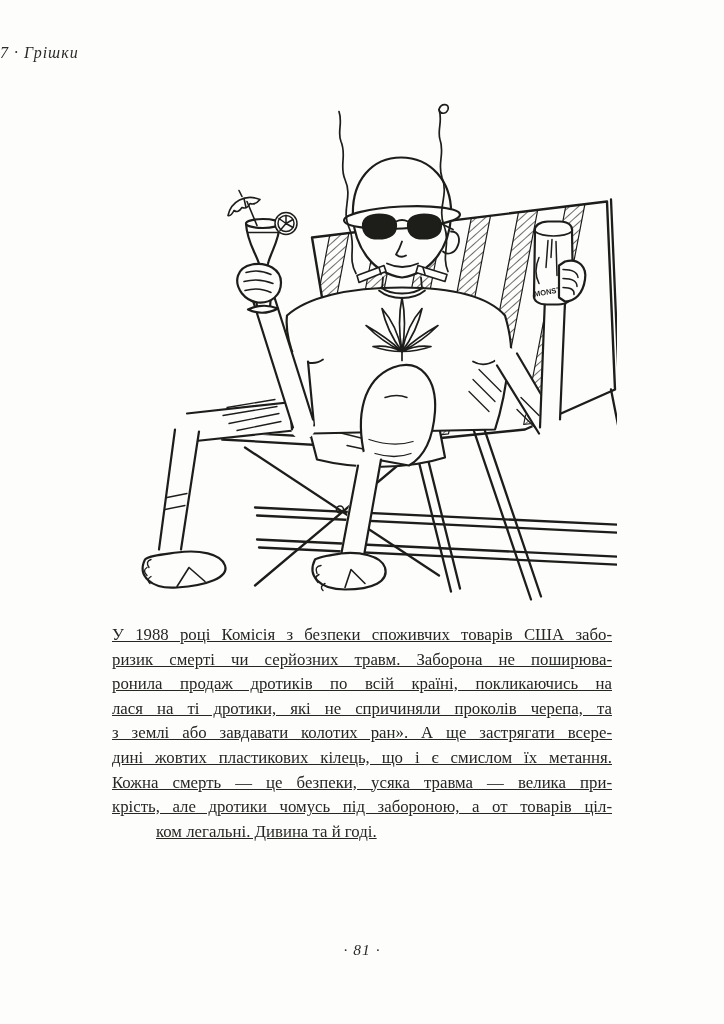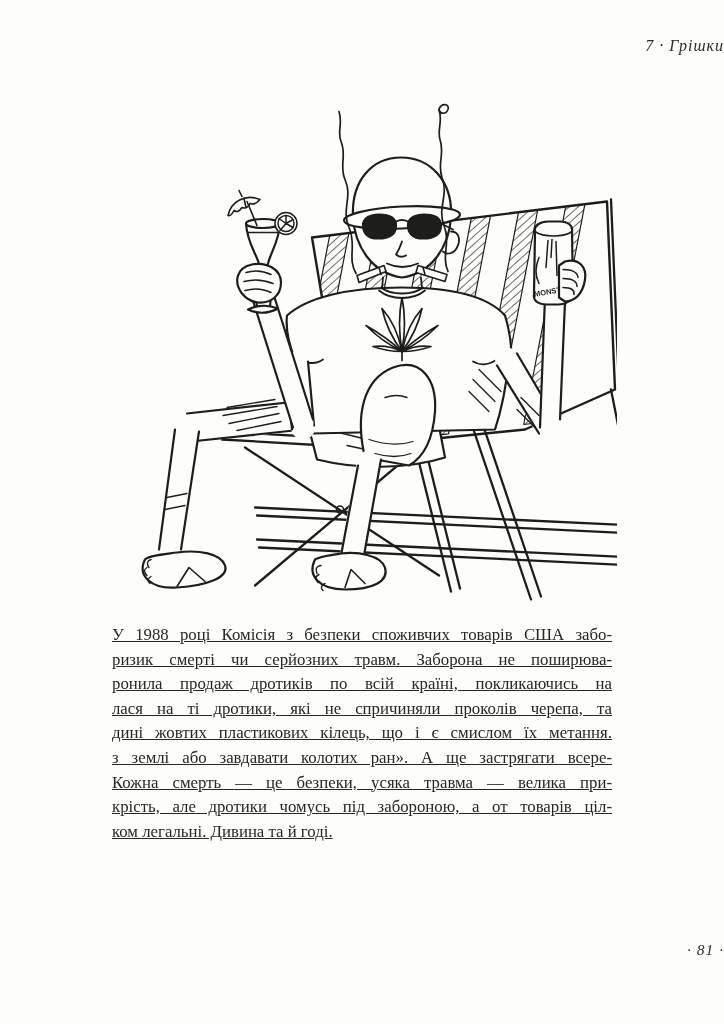--- a/index.html
+++ b/index.html
@@ -4,39 +4,39 @@
 <style>
   html,body{margin:0;padding:0;}
   body{
     width:724px;height:1024px;position:relative;overflow:hidden;
     background:#fdfdfc;
     font-family:"Liberation Serif","DejaVu Serif",serif;
     color:#262622;
   }
   .page{position:absolute;inset:0;}
   .running-head{
-    position:absolute;top:37px;left:0;width:100%;
-    text-align:right;font-style:italic;font-size:16px;letter-spacing:1px;
+    position:absolute;top:44px;left:0;width:100%;
+    text-align:left;font-style:italic;font-size:16px;letter-spacing:1px;
     color:#2b2b27;
   }
   .illustration{position:absolute;left:107px;top:96px;width:510px;height:518px;}
   .illustration svg{width:100%;height:100%;display:block;}
   .body-text{
     position:absolute;left:112px;top:623px;width:500px;
     font-size:16.8px;color:#262622;text-decoration:underline;
   }
   .line{
     height:24.6px;line-height:24.6px;overflow:hidden;
     text-align:justify;text-align-last:justify;white-space:normal;
   }
-  .line.last{text-align-last:left;}
+  .line.last{text-align-last:left;margin-left:44px;}
   .line.indent{text-indent:34px;}
   .page-number{
     position:absolute;top:941px;left:0;width:100%;
-    text-align:right;font-style:italic;font-size:15.5px;letter-spacing:1px;
+    text-align:center;font-style:italic;font-size:15.5px;letter-spacing:1px;
     color:#2b2b27;
   }
 </style>
 </head>
 <body>
 
 <div class="page">
 
   <div class="running-head">7 · Грішки</div>
 
@@ -204,22 +204,22 @@
       </g>
     </svg>
   </div>
 
   <div class="body-text">
       <div>
         <div class="line">У 1988 році Комісія з безпеки споживчих товарів США забо-</div>
         <div class="line">ризик смерті чи серйозних травм. Заборона не поширюва-</div>
         <div class="line">ронила продаж дротиків по всій країні, покликаючись на</div>
         <div class="line">лася на ті дротики, які не спричиняли проколів черепа, та</div>
+        <div class="line">з землі або завдавати колотих ран». А ще застрягати всере-</div>
         <div class="line">дині жовтих пластикових кілець, що і є смислом їх метання.</div>
-        <div class="line">з землі або завдавати колотих ран». А ще застрягати всере-</div>
       </div>
       <div>
         <div class="line">Кожна смерть — це безпеки, усяка травма — велика при-</div>
         <div class="line">крість, але дротики чомусь під забороною, а от товарів ціл-</div>
         <div class="line last">ком легальні. Дивина та й годі.</div>
       </div>
     </div>
 
   <div class="page-number">· 81 ·</div>
 

